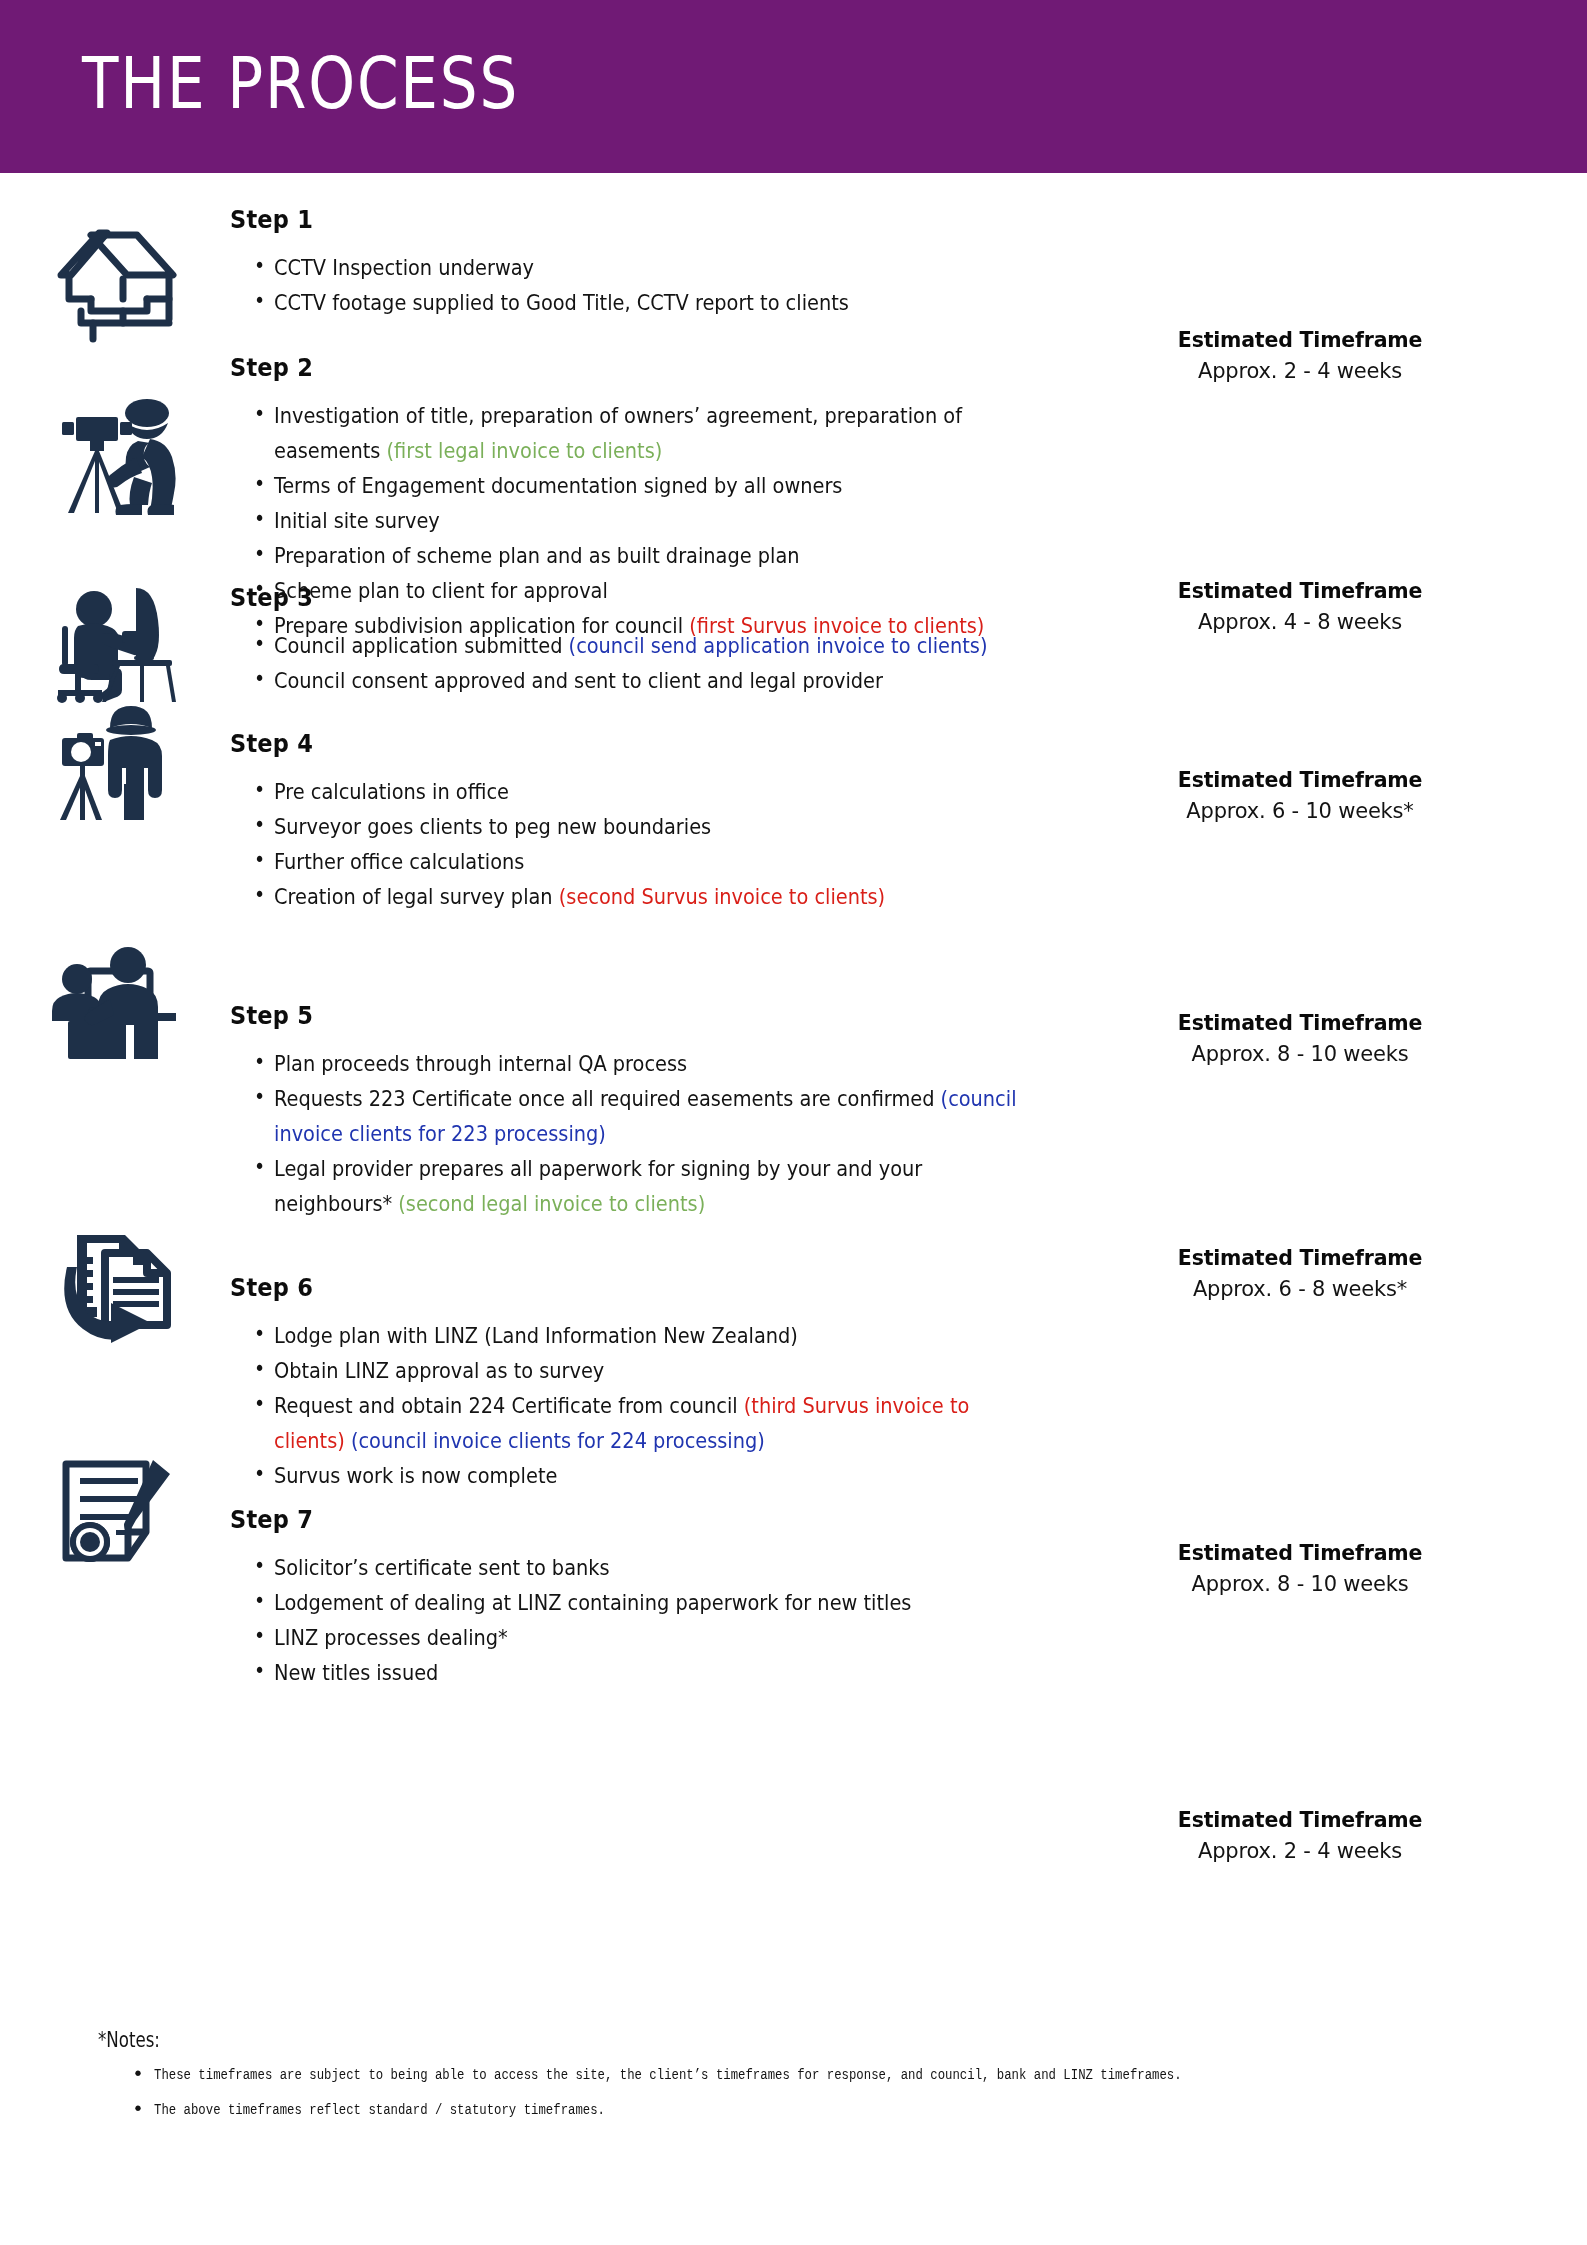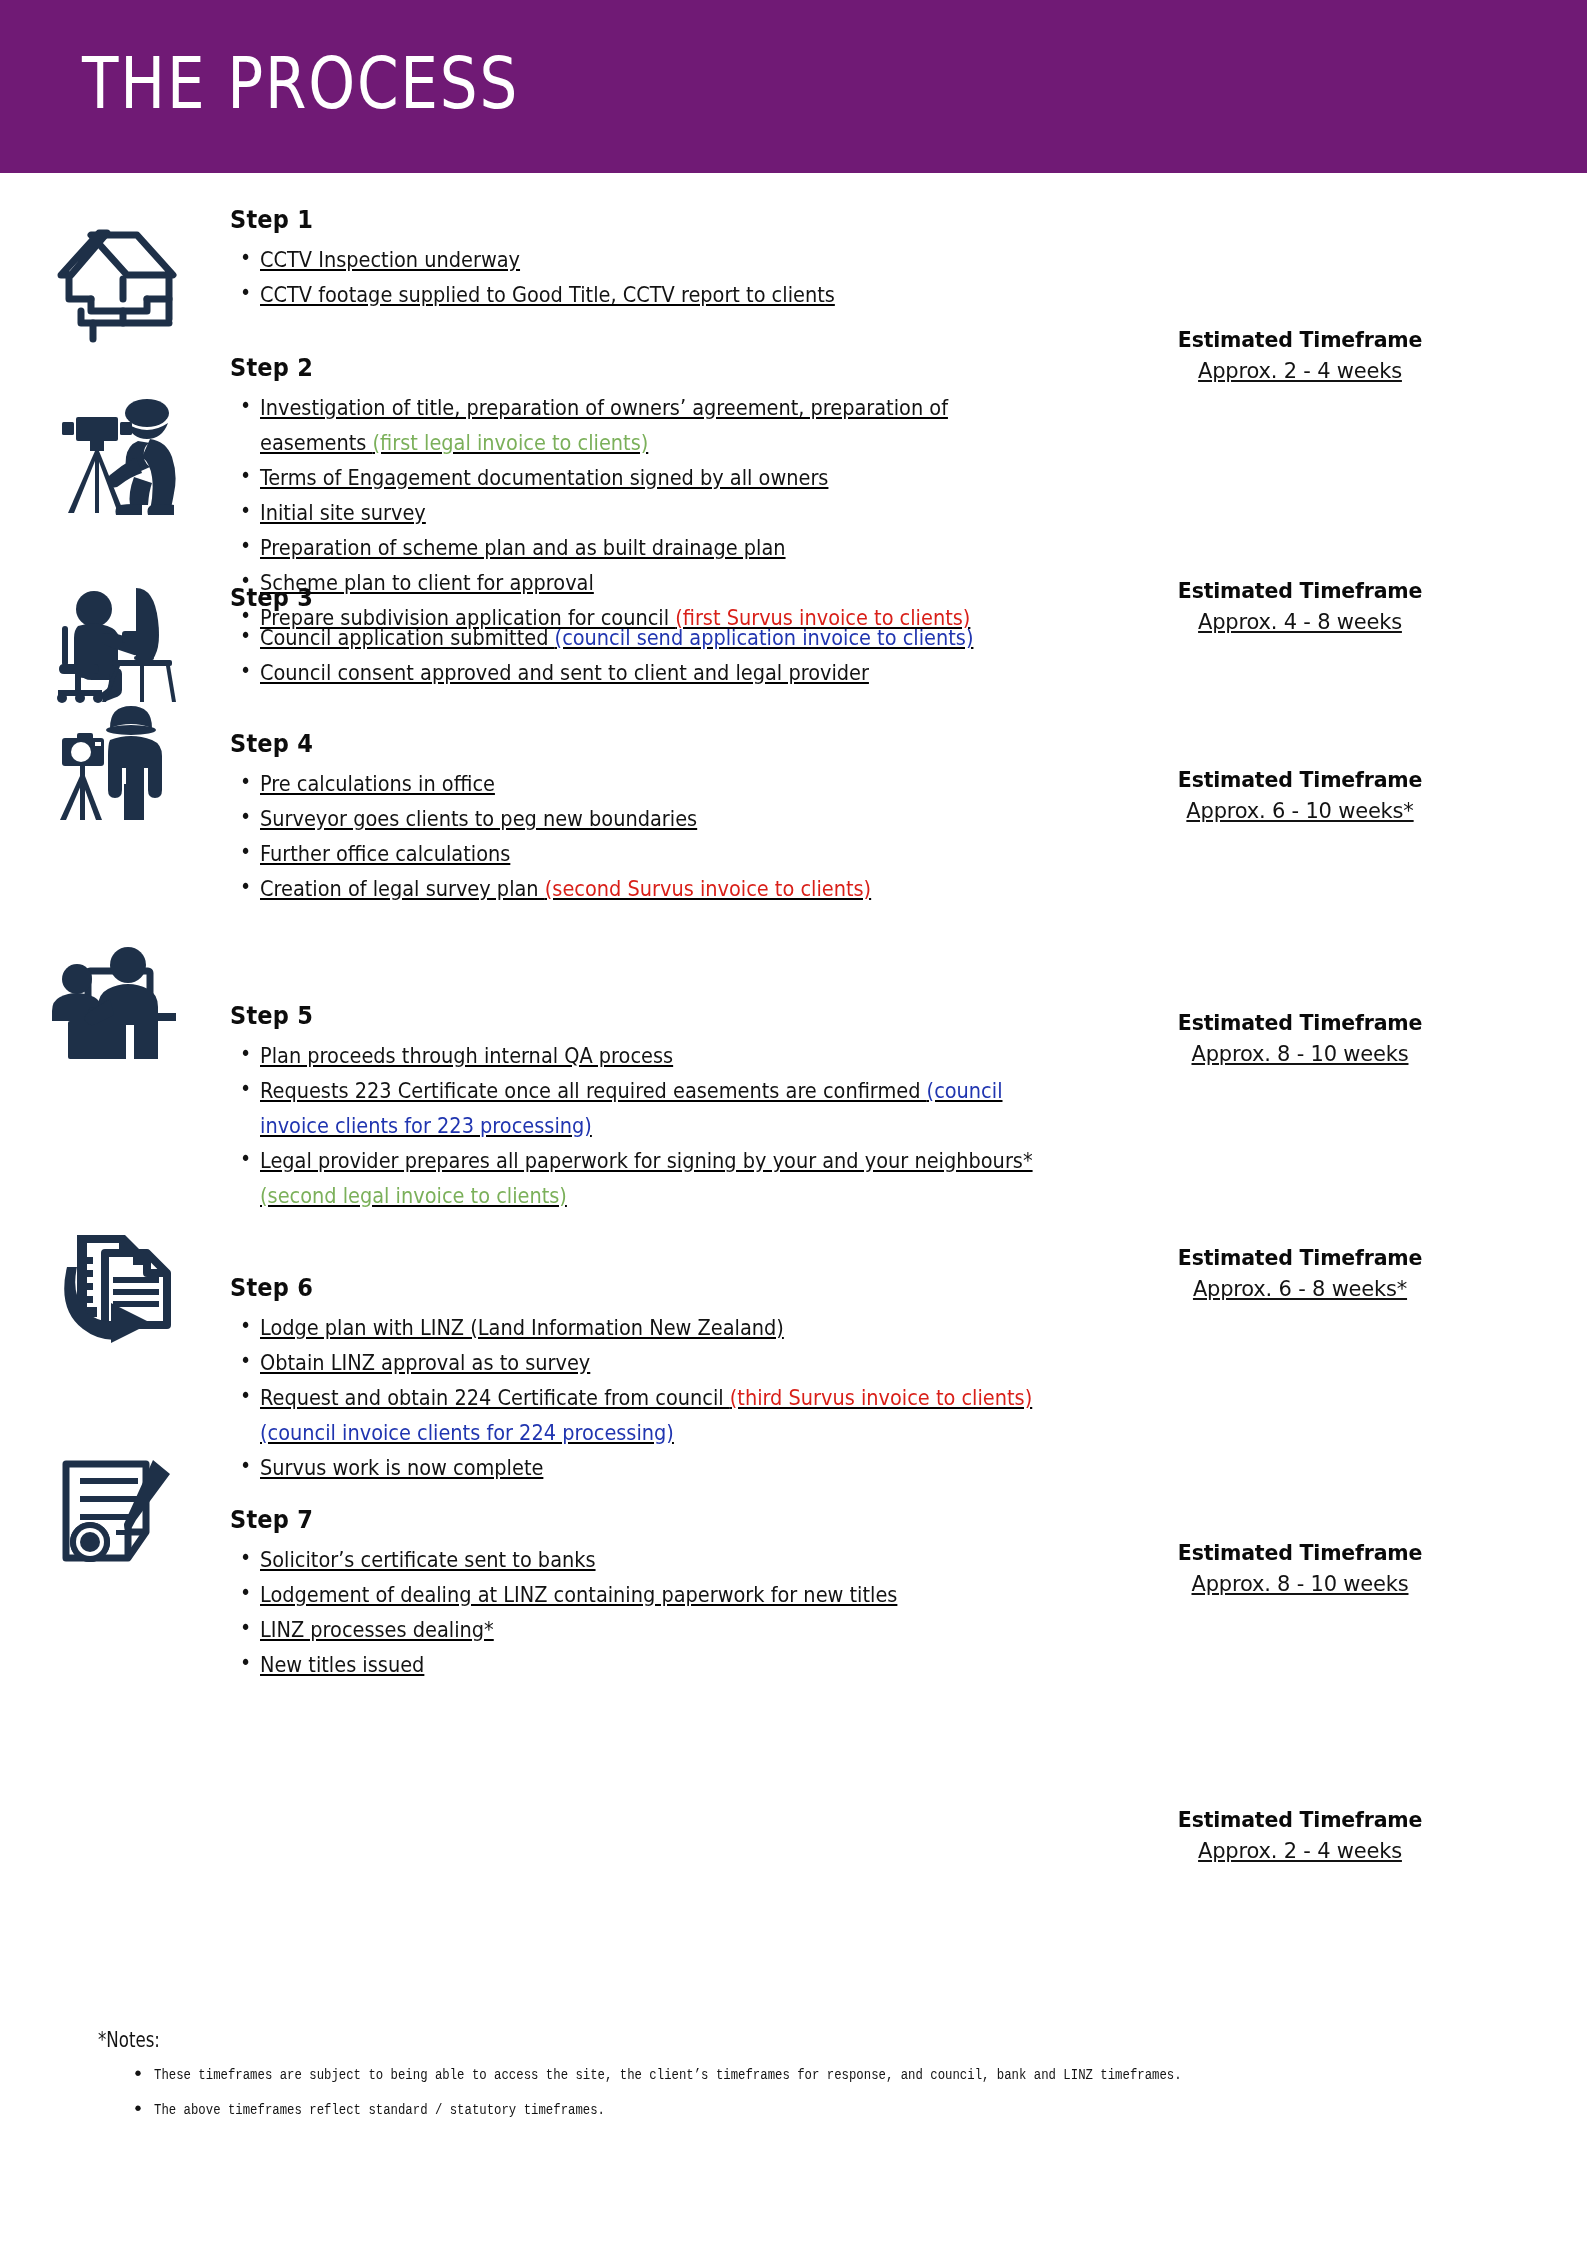--- a/index.html
+++ b/index.html
@@ -69,23 +69,22 @@
     font-family: "DejaVu Sans Condensed", "Liberation Sans Narrow", "Liberation Sans", sans-serif;
     font-size: 25px;
     font-weight: bold;
     color: #0d0d0d;
     margin-bottom: 8px;
     letter-spacing: 0.2px;
   }
 
   ul.bullets {
     list-style: none;
-    margin: 2px;
+    margin: 16px;
     padding: 0;
-    text-decoration: underline;
   }
   ul.bullets > li {
     position: relative;
     padding-left: 28px;
     font-family: "DejaVu Sans Condensed", "Liberation Sans Narrow", "Liberation Sans", sans-serif;
     font-size: 21.5px;
     line-height: 35px;
     color: #131313;
   }
   ul.bullets > li::before {
@@ -115,21 +114,20 @@
     line-height: 30px;
     letter-spacing: -0.2px;
   }
   .tf-value {
     font-family: "DejaVu Sans", "Liberation Sans", sans-serif;
     font-size: 21px;
     font-weight: 400;
     color: #131313;
     line-height: 32px;
     letter-spacing: -0.2px;
-    text-decoration: underline;
   }
 
   
   .notes {
     position: absolute;
     left: 98px;
     top: 2028px;
     width: 1420px;
   }
   .notes-title {

